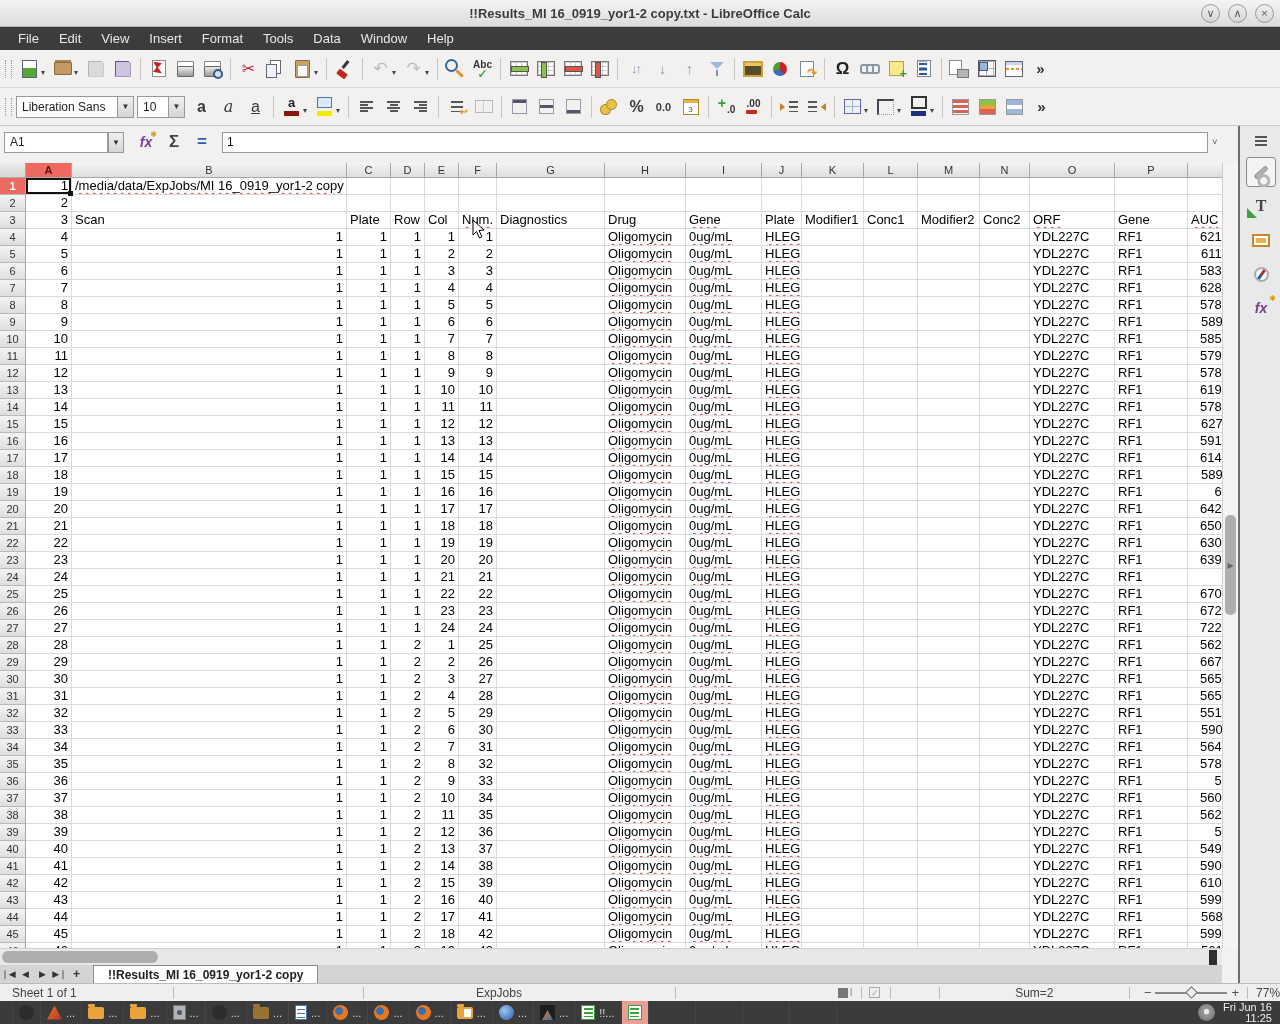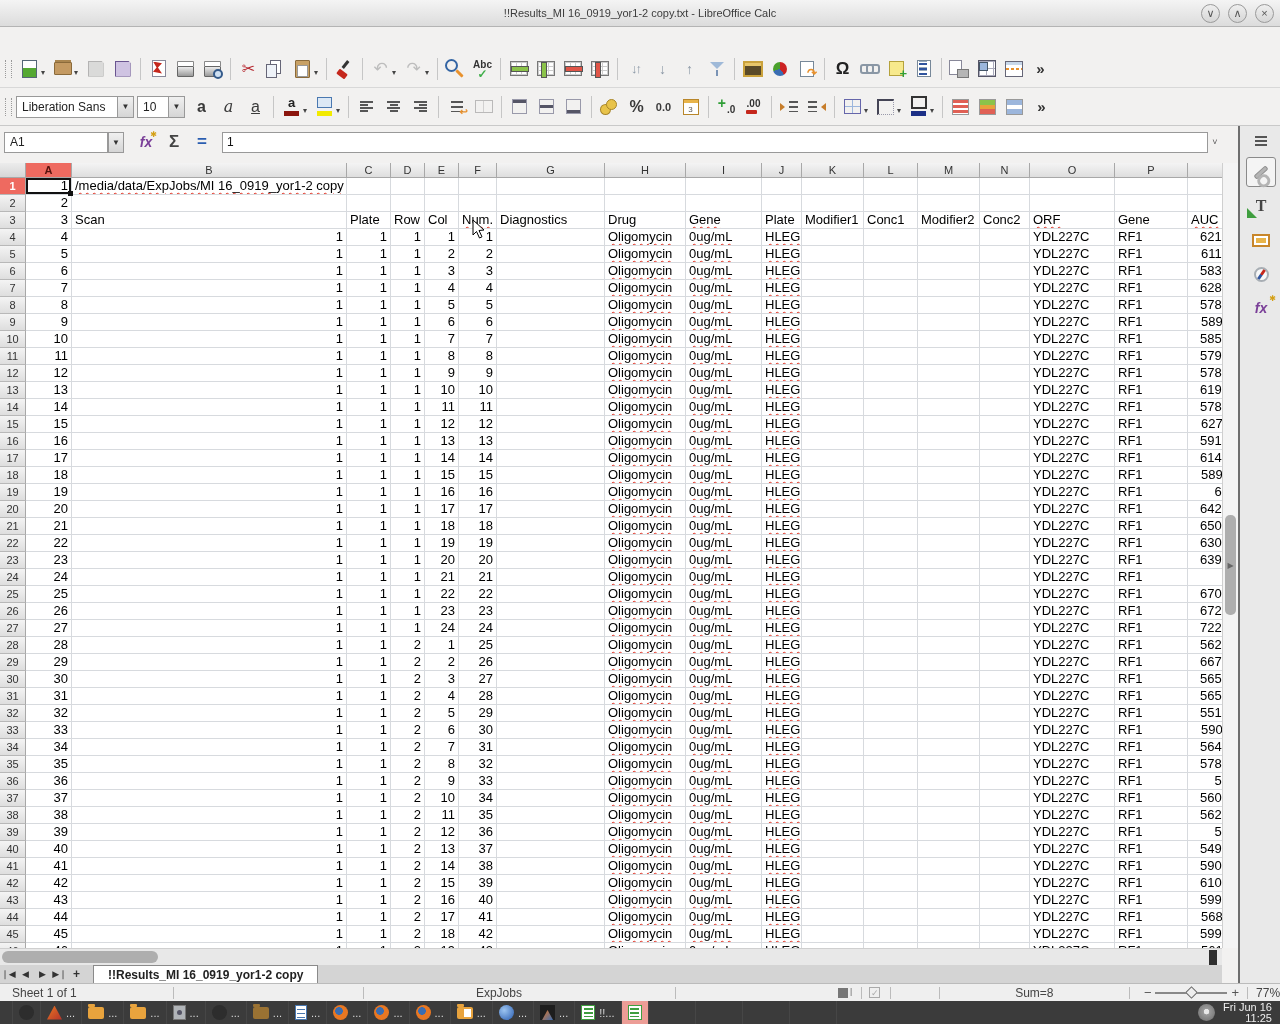--- a/index.html
+++ b/index.html
@@ -3,21 +3,21 @@
 <meta charset="utf-8">
 <style>
   *{margin:0;padding:0;box-sizing:border-box}
   html,body{width:1280px;height:1024px;overflow:hidden;font-family:"Liberation Sans",sans-serif}
   #app{position:relative;width:1280px;height:1024px;background:#f2f1f0}
 
   
   #titlebar{position:absolute;left:0;top:0;width:1280px;height:27px;
     background:linear-gradient(#f4f4f4,#dcdcdc);border-bottom:1px solid #b4b4b4;
     display:flex;align-items:center;justify-content:center}
-  #titlebar .title{font-size:11px;font-weight:normal;color:#3c3c3c}
+  #titlebar .title{font-size:13px;font-weight:bold;color:#3c3c3c}
   .winbtns{position:absolute;right:6px;top:4px;display:flex;gap:8px}
   .winbtn{width:19px;height:19px;border-radius:50%;border:1px solid #9a9a9a;
     background:linear-gradient(#efefef,#d6d6d6);color:#555;font-size:11px;
     display:flex;align-items:center;justify-content:center;line-height:1}
 
   
   #menubar{position:absolute;left:0;top:27px;width:1280px;height:23px;background:#3c3c3c;
     display:flex;align-items:center;padding-left:8px}
   .menu-item{color:#e8e8e8;font-size:13px;padding:0 10px;height:23px;display:flex;align-items:center}
 
@@ -272,20 +272,31 @@
 
   <div id="titlebar">
     <span class="title">!!Results_MI 16_0919_yor1-2 copy.txt - LibreOffice Calc</span>
     <div class="winbtns">
       <div class="winbtn">∨</div>
       <div class="winbtn">∧</div>
       <div class="winbtn">×</div>
     </div>
   </div>
 
+  <div id="menubar">
+      <div class="menu-item">File</div>
+      <div class="menu-item">Edit</div>
+      <div class="menu-item">View</div>
+      <div class="menu-item">Insert</div>
+      <div class="menu-item">Format</div>
+      <div class="menu-item">Tools</div>
+      <div class="menu-item">Data</div>
+      <div class="menu-item">Window</div>
+      <div class="menu-item">Help</div>
+    </div>
 
   <div id="toolbar1">
       <span class="grip"></span>
       <span class="tbi i-new-document"></span>
       <span class="dd">▾</span>
       <span class="tbi i-open-document"></span>
       <span class="dd">▾</span>
       <span class="tbi i-save"></span>
       <span class="tbi i-save-as"></span>
       <span class="sep"></span>
@@ -1387,21 +1398,21 @@
     <span style="margin-left:112px;width:210px">ExpJobs</span>
     <span class="st-sep"></span>
       <span style="width:172px"></span>
     <span class="st-ins"></span>
       <span style="color:#888;font-size:10px">I</span>
     <span class="st-sep" style="margin:0 8px"></span>
     <span class="st-selmode">✓</span>
     <span class="st-sep" style="margin:0 10px"></span>
       <span style="width:40px"></span>
       <span class="st-sep"></span>
-    <span style="width:200px;text-align:center">Sum=8</span>
+    <span style="width:200px;text-align:center">Sum=2</span>
     <span class="st-sep"></span>
     <div id="zoomslider" style="margin-left:14px">
       <span class="pm">−</span>
       <span class="track">
           <span class="knob"></span>
         </span>
       <span class="pm">+</span>
     </div>
     <span class="st-sep" style="margin:0 8px"></span>
     <span>77%</span>

